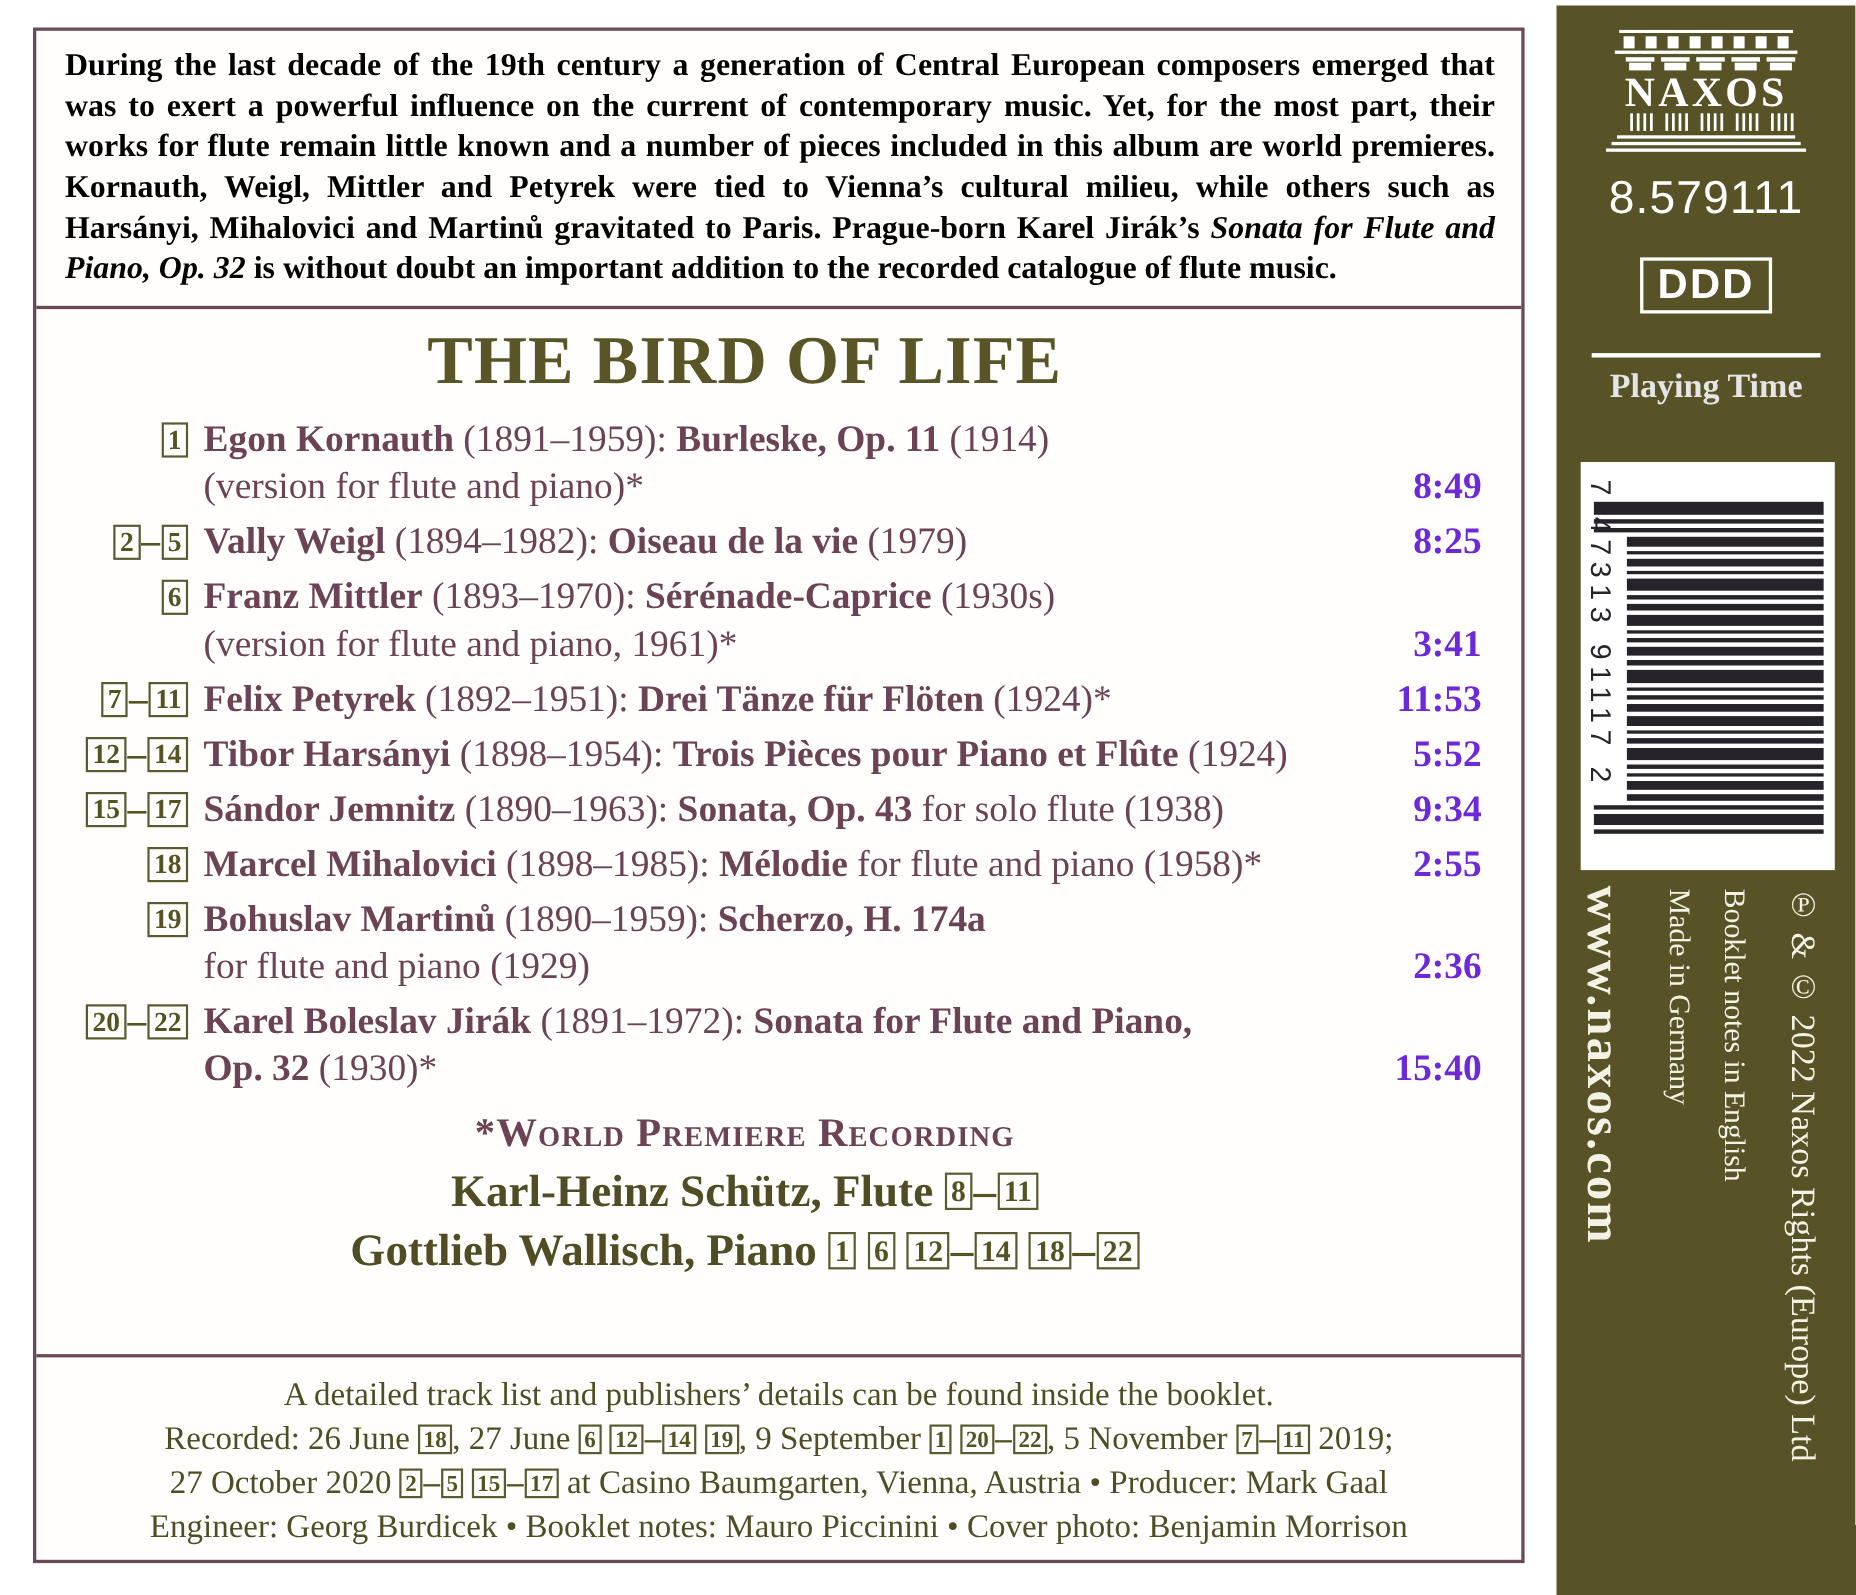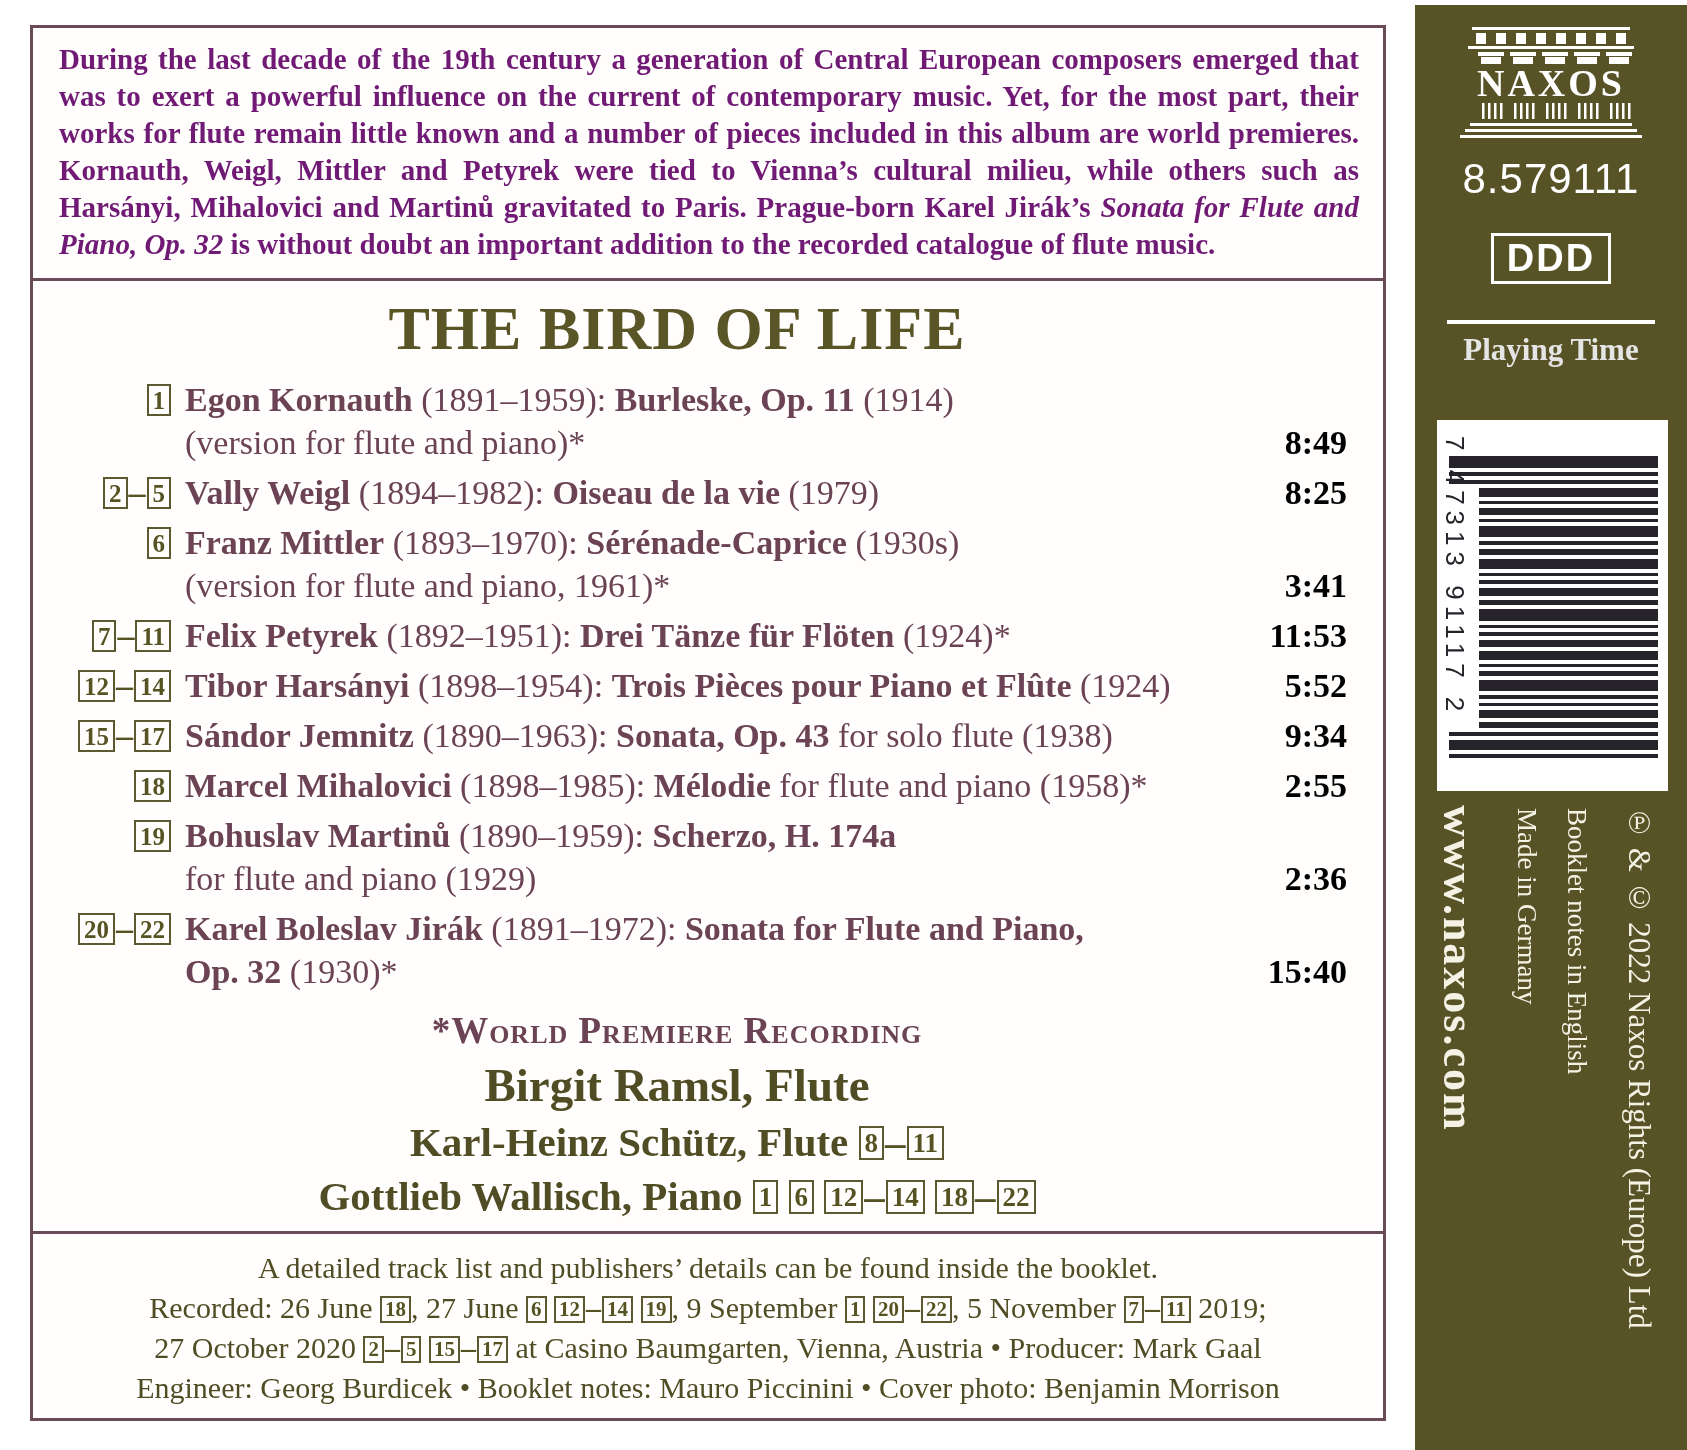--- a/index.html
+++ b/index.html
@@ -4,37 +4,37 @@
 <style>
   html,body{margin:0;padding:0;background:#ffffff;}
   .page{position:relative;width:1687px;height:1450px;background:#ffffff;overflow:hidden;
         font-family:"Liberation Serif", serif;}
 
   
   .content{position:absolute;left:30px;top:25px;width:1356px;height:1396px;
            border:3px solid #6a4a59;box-sizing:border-box;display:flex;flex-direction:column;background:#fffefc;}
 
   .intro{border-bottom:3px solid #6a4a59;padding:13px 24px 15px 26px;
-         color:#701a75;font-weight:bold;font-size:29px;line-height:37px;text-align:justify;}
+         color:#000000;font-weight:bold;font-size:29px;line-height:37px;text-align:justify;}
   .intro em{font-style:italic;}
 
   .mainarea{flex:1;padding:0 36px 0 34px;}
 
   .album-title{color:#5a5526;font-weight:bold;font-size:62px;letter-spacing:1px;
                text-align:center;margin:12px 60px 14px 0;}
 
   
   .tracklist{margin-top:6px;}
   .track-row{display:flex;align-items:flex-end;margin-bottom:7px;
              font-size:34px;line-height:43px;color:#6b4355;}
   .track-nums{width:118px;min-width:118px;text-align:right;padding-right:14px;
               box-sizing:border-box;align-self:flex-start;white-space:nowrap;line-height:43px;}
   .track-body{flex:1;}
   .bold{font-weight:bold;}
-  .track-dur{width:120px;min-width:120px;text-align:right;font-weight:bold;color:#000000;white-space:nowrap;}
+  .track-dur{width:120px;min-width:120px;text-align:right;font-weight:bold;color:#6d28d9;white-space:nowrap;}
 
   .numbox{display:inline-block;border:2px solid #5c5930;color:#565323;font-weight:bold;
           font-size:25px;line-height:1;padding:2px 4px 1px 4px;vertical-align:2px;background:transparent;}
   .numdash{color:#565323;font-weight:bold;padding:0 1px;}
 
   
   .premiere{color:#6b4355;font-weight:bold;font-variant:small-caps;font-size:37px;
             text-align:center;margin:16px 60px 4px 0;letter-spacing:1px;}
   .performer{color:#504d24;font-weight:bold;text-align:center;margin:2px 60px 0 0;}
   .performer.lg{font-size:47px;line-height:58px;}
@@ -149,23 +149,20 @@
             <div class="track-body">
               <div><span class="bold">Karel Boleslav Jirák</span> (1891–1972): <span class="bold">Sonata for Flute and Piano,</span></div>
               <div><span class="bold">Op. 32</span> (1930)*</div>
             </div>
             <div class="track-dur">15:40</div>
           </div>
         </div>
 
       <div class="premiere">*World Premiere Recording</div>
 
-      <div class="performer lg">
-        <span>Birgit Ramsl, Flute</span>
-      </div>
       <div class="performer md">
         <span>Karl-Heinz Schütz, Flute</span>
         <span><span class="numbox">8</span><span class="numdash">–</span><span class="numbox">11</span></span>
       </div>
       <div class="performer md">
         <span>Gottlieb Wallisch, Piano</span>
         <span><span class="numbox">1</span> <span class="numbox">6</span> <span class="numbox">12</span><span class="numdash">–</span><span class="numbox">14</span> <span class="numbox">18</span><span class="numdash">–</span><span class="numbox">22</span></span>
       </div>
     </div>
 

